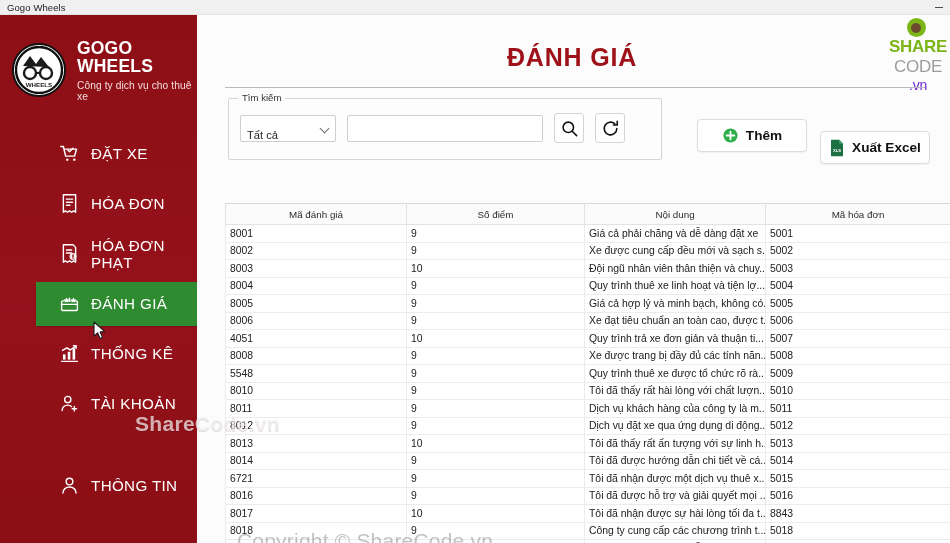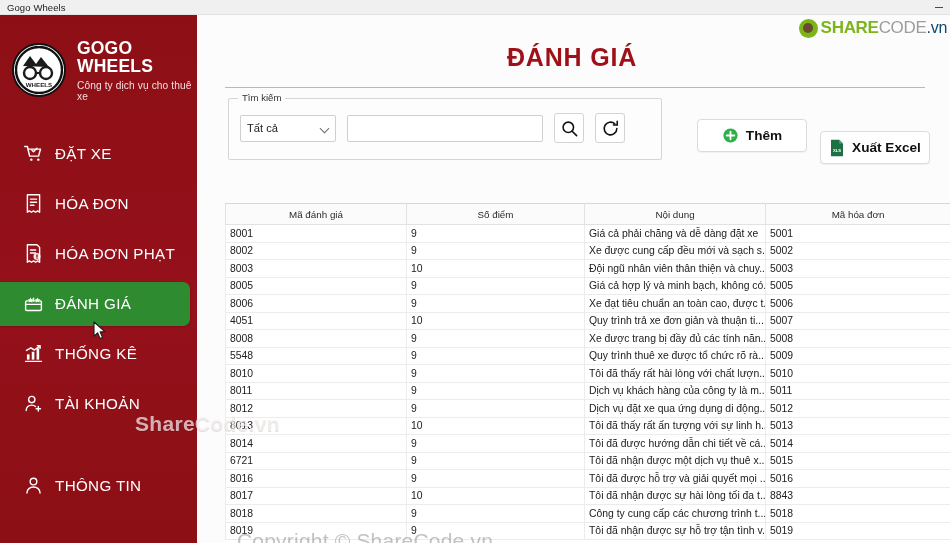--- a/index.html
+++ b/index.html
@@ -43,21 +43,21 @@
   .logo-circle svg { display: block; }
   .brand-text { margin-left: 11px; }
   .brand-title {
     color: #ffffff; font-size: 17.5px; font-weight: bold; letter-spacing: .2px;
     line-height: 1.05;
   }
   .brand-sub {
     color: #f4dede; font-size: 10.2px; margin-top: 4px; letter-spacing: .1px;
   }
 
-  .nav { margin-top: 30px; position: relative; }
+  .nav { margin-top: 30px; position: relative; margin-left: 36px; }
   .nav-item {
     position: relative; display: flex; align-items: center;
     height: 44px; padding-left: 22px; color: #ffffff;
     font-size: 15.2px; letter-spacing: .35px;
     margin-bottom: 6px;
   }
   .nav-item .nav-ico {
     width: 22px; height: 22px; margin-right: 11px; flex: 0 0 auto;
     display: flex; align-items: center; justify-content: center;
   }
@@ -89,54 +89,54 @@
   }
   .page-title {
     position: absolute; left: 0; right: 0; top: 28px; text-align: center;
     font-size: 25px; font-weight: bold; color: #9e1118; letter-spacing: .8px;
     width: 753px;
   }
   .page-title-wrap { position: absolute; left: 60px; width: 630px; top: 28px; text-align:center; }
 
   .sharecode-logo {
     position: absolute; right: 3px; top: 3px; display: flex; align-items: center;
-    font-size: 17px; font-weight: bold; letter-spacing: -.3px;
+    font-size: 17px; font-weight: bold; letter-spacing: -.3px; flex-direction: column;
   }
   .sc-badge {
     width: 19px; height: 19px; border-radius: 50%; margin-right: 3px;
     background: #7cb518; position: relative; display:flex; align-items:center; justify-content:center;
   }
   .sc-badge:after {
     content:''; position:absolute; width: 10px; height: 10px; border-radius: 50%;
     background: #6b4a2f;
   }
   .sc-share { color: #7cb518; }
   .sc-code { color: #9d9d9d; font-weight: normal; }
-  .sc-vn { color: #0c4a6e; font-weight: normal; font-size: 16px; }
+  .sc-vn { color: #6d28d9; font-weight: normal; font-size: 14px; }
 
   .hr-top {
     position: absolute; left: 28px; top: 72px; width: 700px; height: 1px;
     background: #b9b9b9;
   }
 
   
   .search-group {
     position: absolute; left: 31px; top: 83px; width: 434px; height: 62px;
     border: 1px solid #d5d5d5; border-radius: 2px; background: #fdfdfd;
   }
   .search-legend {
     position: absolute; left: 9px; top: -7px; background: #fcfcfc;
     padding: 0 4px; font-size: 9.6px; color: #333;
   }
   .search-inner {
     position: absolute; left: 11px; top: 14px; display: flex; align-items: center;
   }
   .select-box {
     width: 96px; height: 27px; border: 1px solid #cfcfcf; background: #ffffff;
-    border-radius: 2px; display: flex; align-items: center; padding: 0 6px;
+    border-radius: 2px; display: flex; align-items: flex-end; padding: 0 6px;
     font-size: 11.2px; color: #222; position: relative;
   }
   .select-box .chev {
     position: absolute; right: 7px; top: 9px; width: 7px; height: 7px;
     border-right: 1.3px solid #6e6e6e; border-bottom: 1.3px solid #6e6e6e;
     transform: rotate(45deg); 
   }
   .search-input {
     width: 196px; height: 27px; margin-left: 11px;
     border: 1px solid #cfcfcf; background: #ffffff; border-radius: 2px;
@@ -399,20 +399,26 @@
               <td>Xe được cung cấp đều mới và sạch s...</td>
               <td>5002</td>
             </tr>
             <tr>
               <td>8003</td>
               <td>10</td>
               <td>Đội ngũ nhân viên thân thiện và chuy...</td>
               <td>5003</td>
             </tr>
             <tr>
+              <td>8004</td>
+              <td>9</td>
+              <td>Quy trình thuê xe linh hoạt và tiện lợ...</td>
+              <td>5004</td>
+            </tr>
+            <tr>
               <td>8005</td>
               <td>9</td>
               <td>Giá cả hợp lý và minh bạch, không có...</td>
               <td>5005</td>
             </tr>
             <tr>
               <td>8006</td>
               <td>9</td>
               <td>Xe đạt tiêu chuẩn an toàn cao, được t...</td>
               <td>5006</td>

